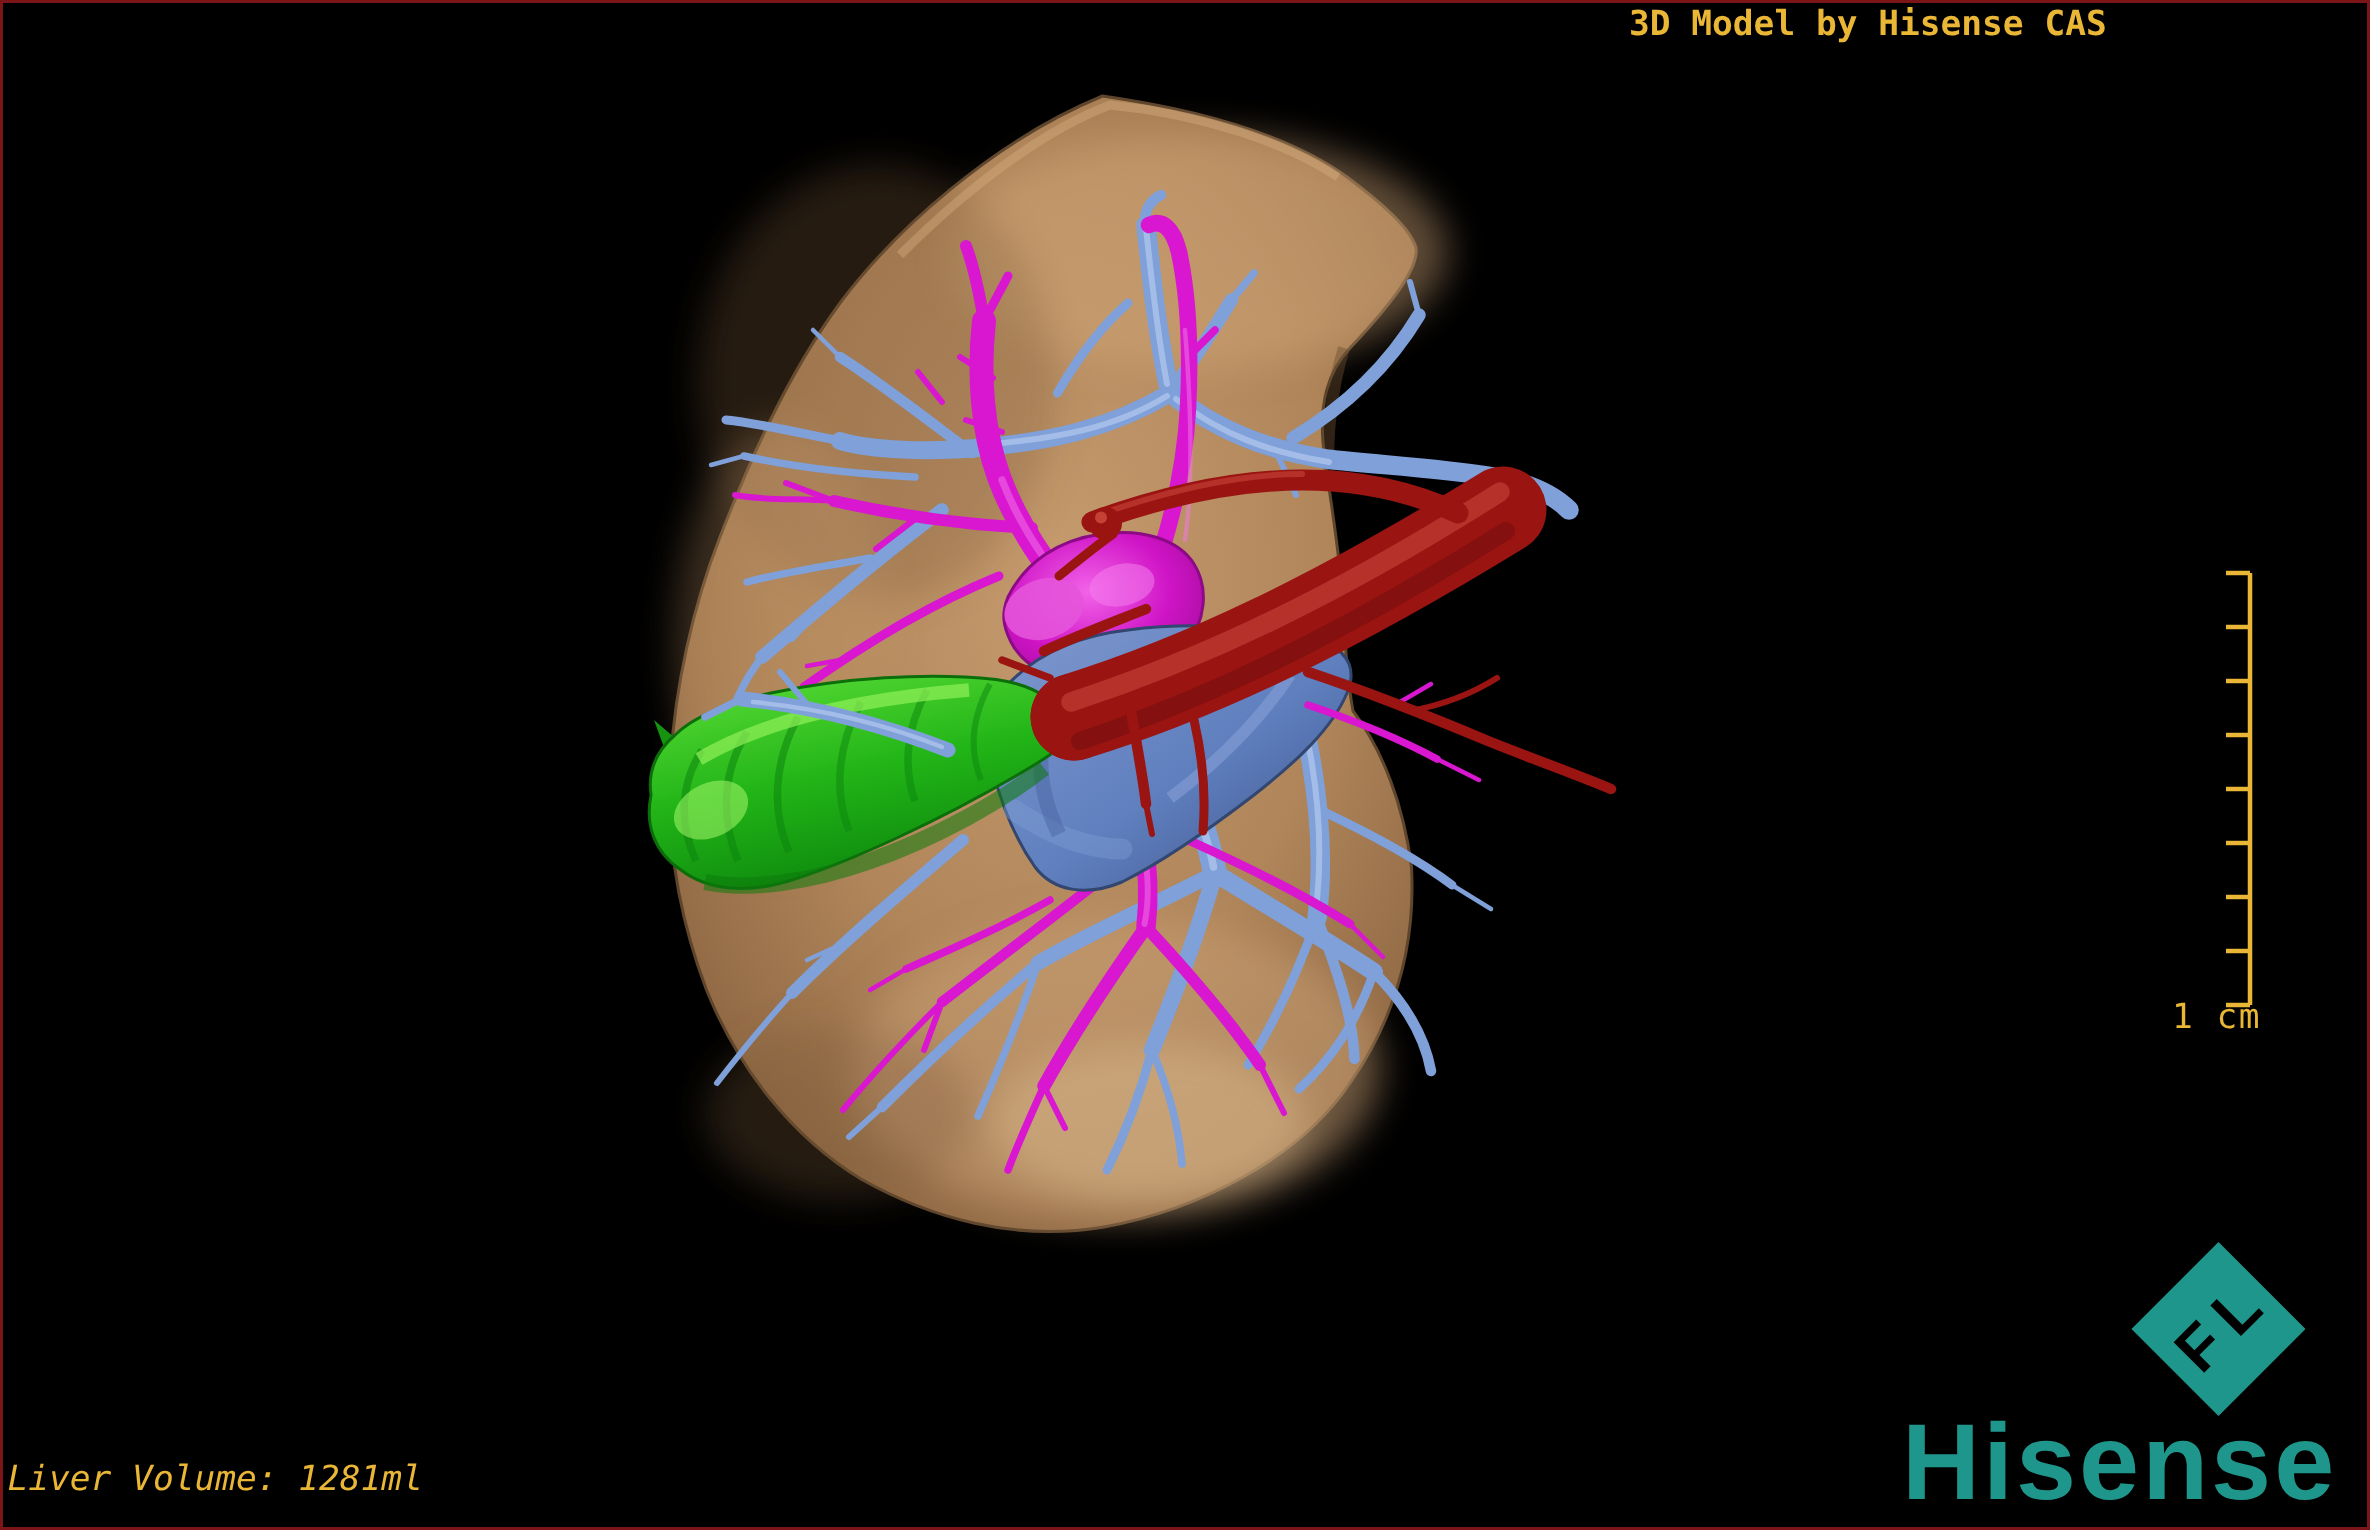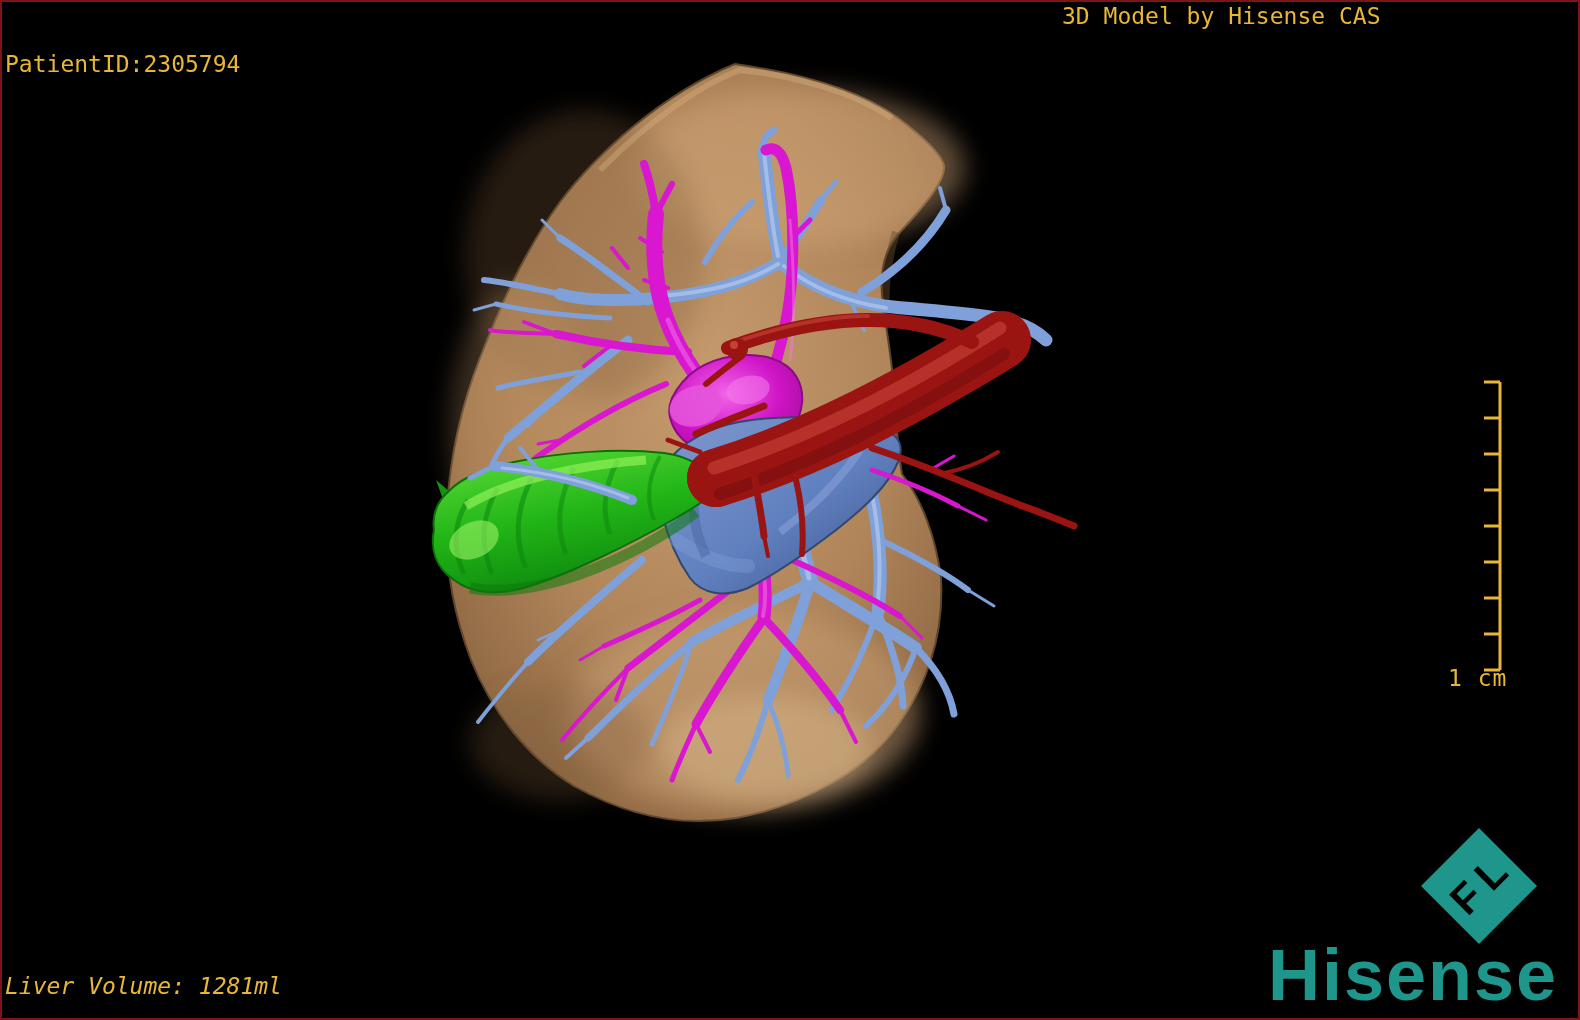--- a/index.html
+++ b/index.html
@@ -15,21 +15,21 @@
     pointer-events:none;z-index:60;
   }
   .mono{
     position:absolute;
     font-family:"DejaVu Sans Mono","Liberation Mono",monospace;
     color:var(--overlay-text,#e9b636);
     font-size:23px;line-height:25px;
     white-space:pre;z-index:20;
   }
   .patient-block{left:5px;top:2px;}
-  .watermark{left:1062px;top:4px;}
+  .watermark{left:1086px;top:4px;font-weight:bold;}
   .volume{left:5px;top:974px;font-style:italic;}
   .scale-label{left:1448px;top:666px;font-weight:normal;letter-spacing:1px;}
   .ruler{position:absolute;left:1438px;top:370px;z-index:20;}
   .ruler line{stroke:var(--overlay-text,#e9b636);stroke-width:3;}
   #model{position:absolute;left:0;top:0;z-index:5;}
   .logo-word{
     position:absolute;left:1256px;top:934px;z-index:30;
     font-family:"Liberation Sans",sans-serif;font-weight:bold;
     font-size:72px;letter-spacing:2px;color:var(--logo-teal,#1e968c);margin-left:12px;
   }
@@ -254,21 +254,20 @@
     <path class="vr" d="M700,452 L668,440" stroke-width="5"></path>
     <path class="vr" d="M754,474 C758,498 762,518 764,536" stroke-width="7"></path>
     <path class="vr" d="M764,536 L768,556" stroke-width="4"></path>
     <path class="vr" d="M796,480 C802,506 804,530 802,554" stroke-width="6"></path>
     <path class="vr" d="M872,448 C914,462 954,478 992,494 C1022,506 1050,516 1074,526" stroke-width="7"></path>
     <path class="vr" d="M940,474 C962,470 982,462 998,452" stroke-width="4"></path>
   </g>
 </svg>
 
 <div class="mono patient-block">
-  <div>PatientID:2305794</div>
 </div>
 
 <div class="mono watermark">3D Model by Hisense CAS</div>
 
 <div class="mono volume">Liver Volume: 1281ml</div>
 
 <svg class="ruler" width="70" height="312">
   <line x1="62" y1="12" x2="62" y2="300"></line>
   <line x1="46" y1="12" x2="62" y2="12"></line>
   <line x1="46" y1="48" x2="62" y2="48"></line>

